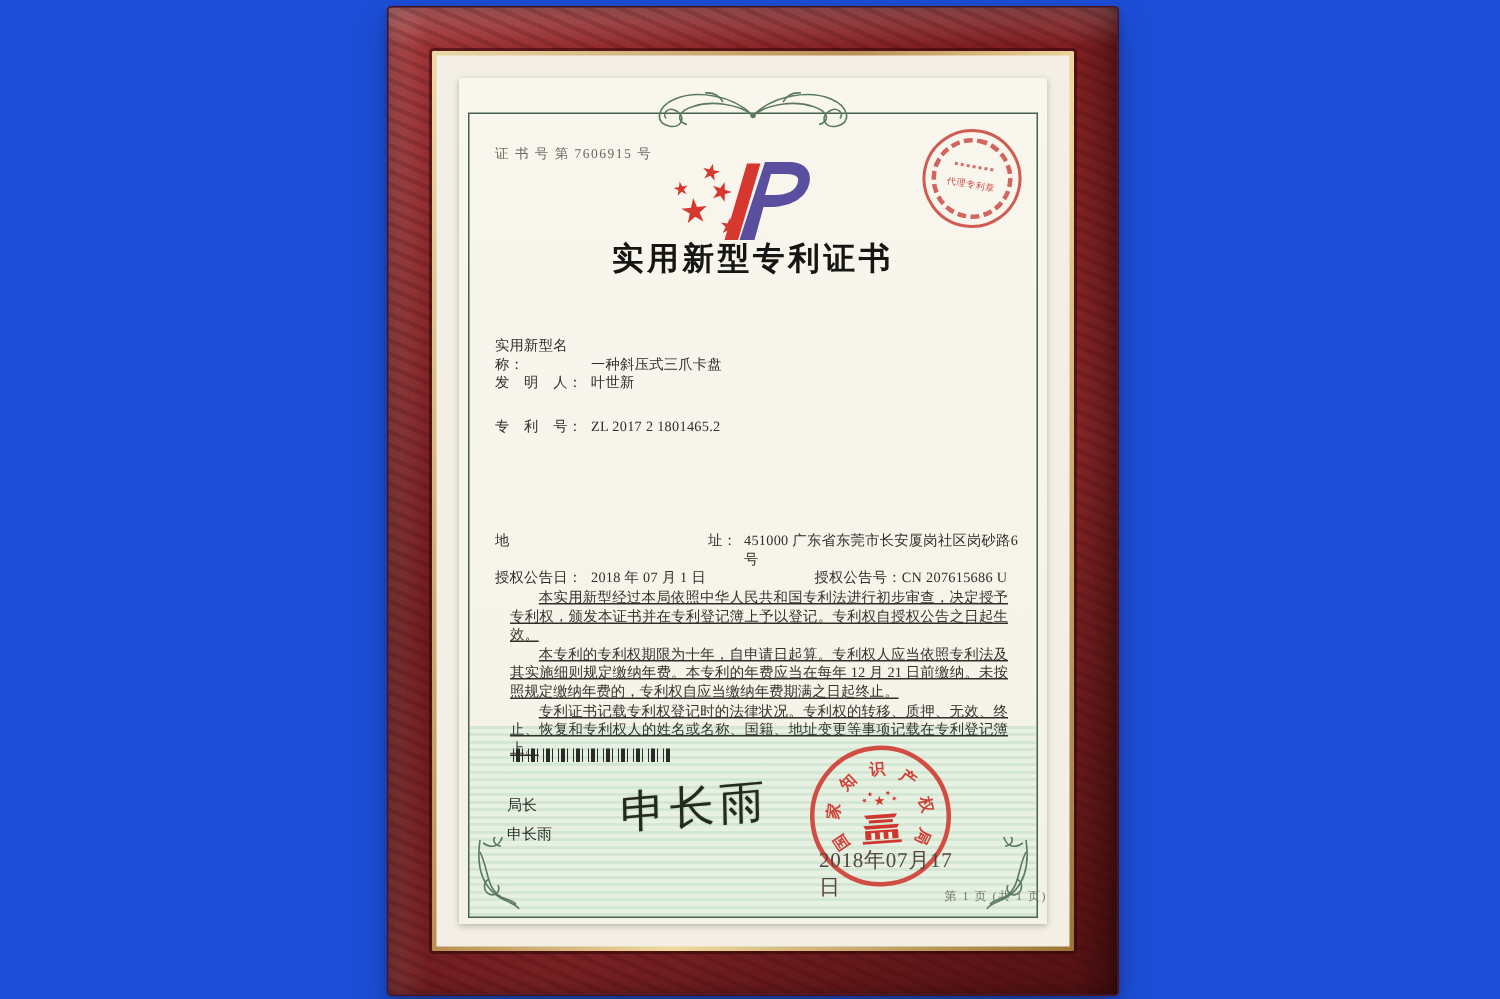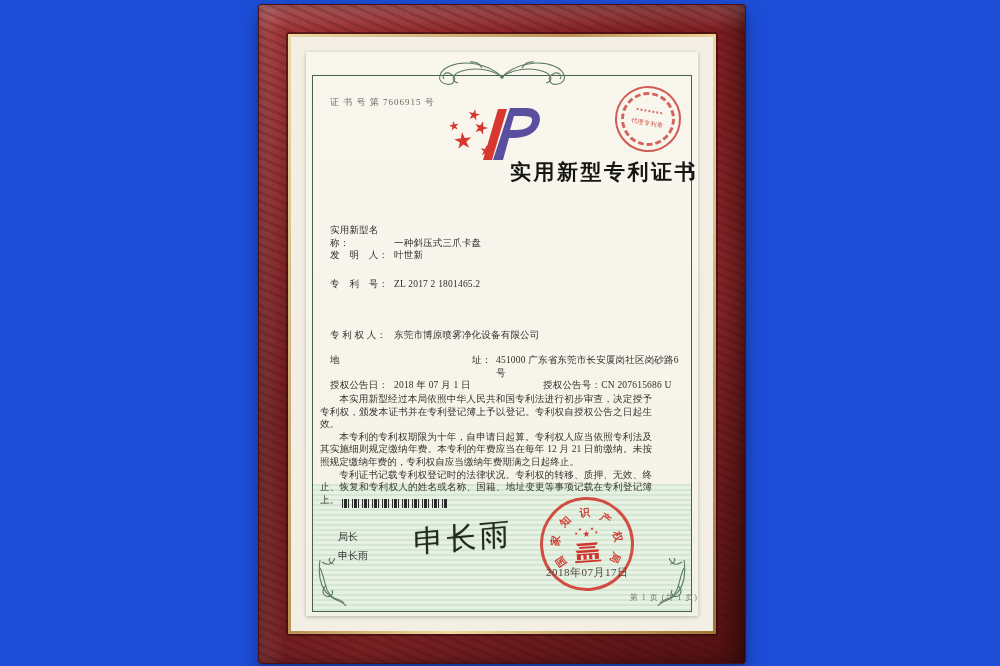--- a/index.html
+++ b/index.html
@@ -25,53 +25,53 @@
     border:1.5px solid #46604e;pointer-events:none;}
   .green-band{position:absolute;left:7px;right:7px;top:432px;bottom:5px;
     background:repeating-linear-gradient(0deg, rgba(150,196,158,.28) 0 2px, rgba(190,220,195,.10) 2px 5px),#ecf4e7;}
   .top-ornament{position:absolute;left:50%;top:7px;transform:translateX(-50%);}
   .corner-ornament{position:absolute;bottom:8px;width:32px;height:50px;}
   .corner-ornament.bl{left:10px;}
   .corner-ornament.br{right:10px;transform:scaleX(-1);}
   
   .cert-no{position:absolute;left:24px;top:44px;font-size:9px;letter-spacing:1px;color:#6a6a60;}
   .logo{position:absolute;left:135px;top:54px;}
-  .title{position:absolute;left:0;right:0;top:106px;text-align:right;font-size:21px;font-weight:bold;
+  .title{position:absolute;left:0;right:0;top:106px;text-align:center;font-size:21px;font-weight:bold;
     letter-spacing:2.5px;color:#151513;}
   
   .agency-stamp{position:absolute;left:309px;top:34px;width:62px;height:62px;border-radius:50%;
     border:2px solid rgba(197,53,44,.8);transform:rotate(10deg);}
   .agency-stamp .dash-ring{position:absolute;inset:4px;border:3.5px dashed rgba(197,53,44,.75);border-radius:50%;}
   .agency-stamp .mini-dashes{position:absolute;left:18px;top:22px;width:26px;height:0;
     border-top:2px dotted rgba(197,53,44,.7);}
   .agency-stamp .stamp-text{position:absolute;left:0;right:0;top:31px;text-align:center;
     font-size:6px;color:rgba(197,53,44,.9);letter-spacing:.5px;}
   
   .row{position:absolute;left:24px;right:10px;font-size:9.5px;color:#2e2e2a;letter-spacing:.2px;}
   .row .lbl{display:inline-block;width:64px;}
   .addr-char2{position:absolute;left:142px;top:0;}
   .addr-val{position:absolute;left:166px;top:0;}
   .grant-no{position:absolute;left:213px;top:0;}
   
-  .body-text{position:absolute;left:14px;top:341px;width:332px;}
+  .body-text{position:absolute;left:34px;top:341px;width:332px;text-decoration:underline;}
   .body-text p{margin:0;font-size:9.6px;line-height:12.6px;text-align:justify;text-indent:2em;color:#34342e;}
   
   .barcode{position:absolute;left:36px;top:447px;width:106px;height:9px;
     background:repeating-linear-gradient(90deg,#2a2a28 0 1px,transparent 1px 2px,#2a2a28 2px 5px,transparent 5px 6px,#2a2a28 6px 7px,transparent 7px 10px);}
   .role-label{position:absolute;left:32px;top:478px;font-size:10px;color:#2c2c28;}
   .role-name{position:absolute;left:32px;top:497px;font-size:10px;color:#2c2c28;}
   .signature{position:absolute;left:92px;top:466px;width:130px;text-align:center;font-size:30px;
     color:#222a1e;transform:rotate(-5deg) skewX(-4deg);letter-spacing:3px;text-shadow:0 0 1px rgba(30,40,25,.4);}
   .page-footer{position:absolute;left:0;right:0;top:540px;text-align:right;font-size:8px;color:#70786c;letter-spacing:1px;}
   
   .seal{position:absolute;left:234px;top:445px;width:88px;height:88px;border-radius:50%;
     border:3px solid rgba(207,55,46,.88);transform:rotate(-4deg);}
   .seal-char{position:absolute;left:50%;top:50%;font-size:10.5px;font-weight:bold;color:rgba(207,55,46,.95);}
   .seal .emblem{position:absolute;left:24px;top:26px;}
-  .seal-date{position:absolute;left:240px;top:513px;width:90px;font-size:11px;color:#53453c;letter-spacing:.5px;}
+  .seal-date{position:absolute;left:240px;top:513px;width:90px;font-size:14px;color:#53453c;letter-spacing:.5px;}
 </style>
 </head>
 <body>
 
 <svg width="0" height="0" style="position:absolute">
   <defs>
     <path id="star5" d="M0,-1 L0.2245,-0.309 L0.9511,-0.309 L0.3633,0.118 L0.5878,0.809 L0,0.382 L-0.5878,0.809 L-0.3633,0.118 L-0.9511,-0.309 L-0.2245,-0.309 Z"></path>
   </defs>
 </svg>
 
@@ -138,23 +138,20 @@
       <div class="title">实用新型专利证书</div>
 
       <div class="row" style="top:197px">
         <span class="lbl">发　明　人：</span><span class="val">叶世新</span>
       </div>
       <div class="row" style="top:172px">
         <span class="lbl">实用新型名称：</span><span class="val">一种斜压式三爪卡盘</span>
       </div>
       <div class="row" style="top:226px">
         <span class="lbl">专　利　号：</span><span class="val">ZL 2017 2 1801465.2</span>
-      </div>
-      <div class="row" style="top:277px">
-        <span class="lbl">专 利 权 人：</span><span class="val">东莞市博原喷雾净化设备有限公司</span>
       </div>
       <div class="row" style="top:302px">
         <span>地</span>
         <span class="addr-char2">址：</span>
         <span class="addr-val">451000 广东省东莞市长安厦岗社区岗砂路6号</span>
       </div>
       <div class="row" style="top:327px">
         <span class="lbl">授权公告日：</span><span class="val">2018 年 07 月 1 日</span>
         <span class="grant-no"><span>授权公告号：</span><span>CN 207615686 U</span></span>
       </div>

